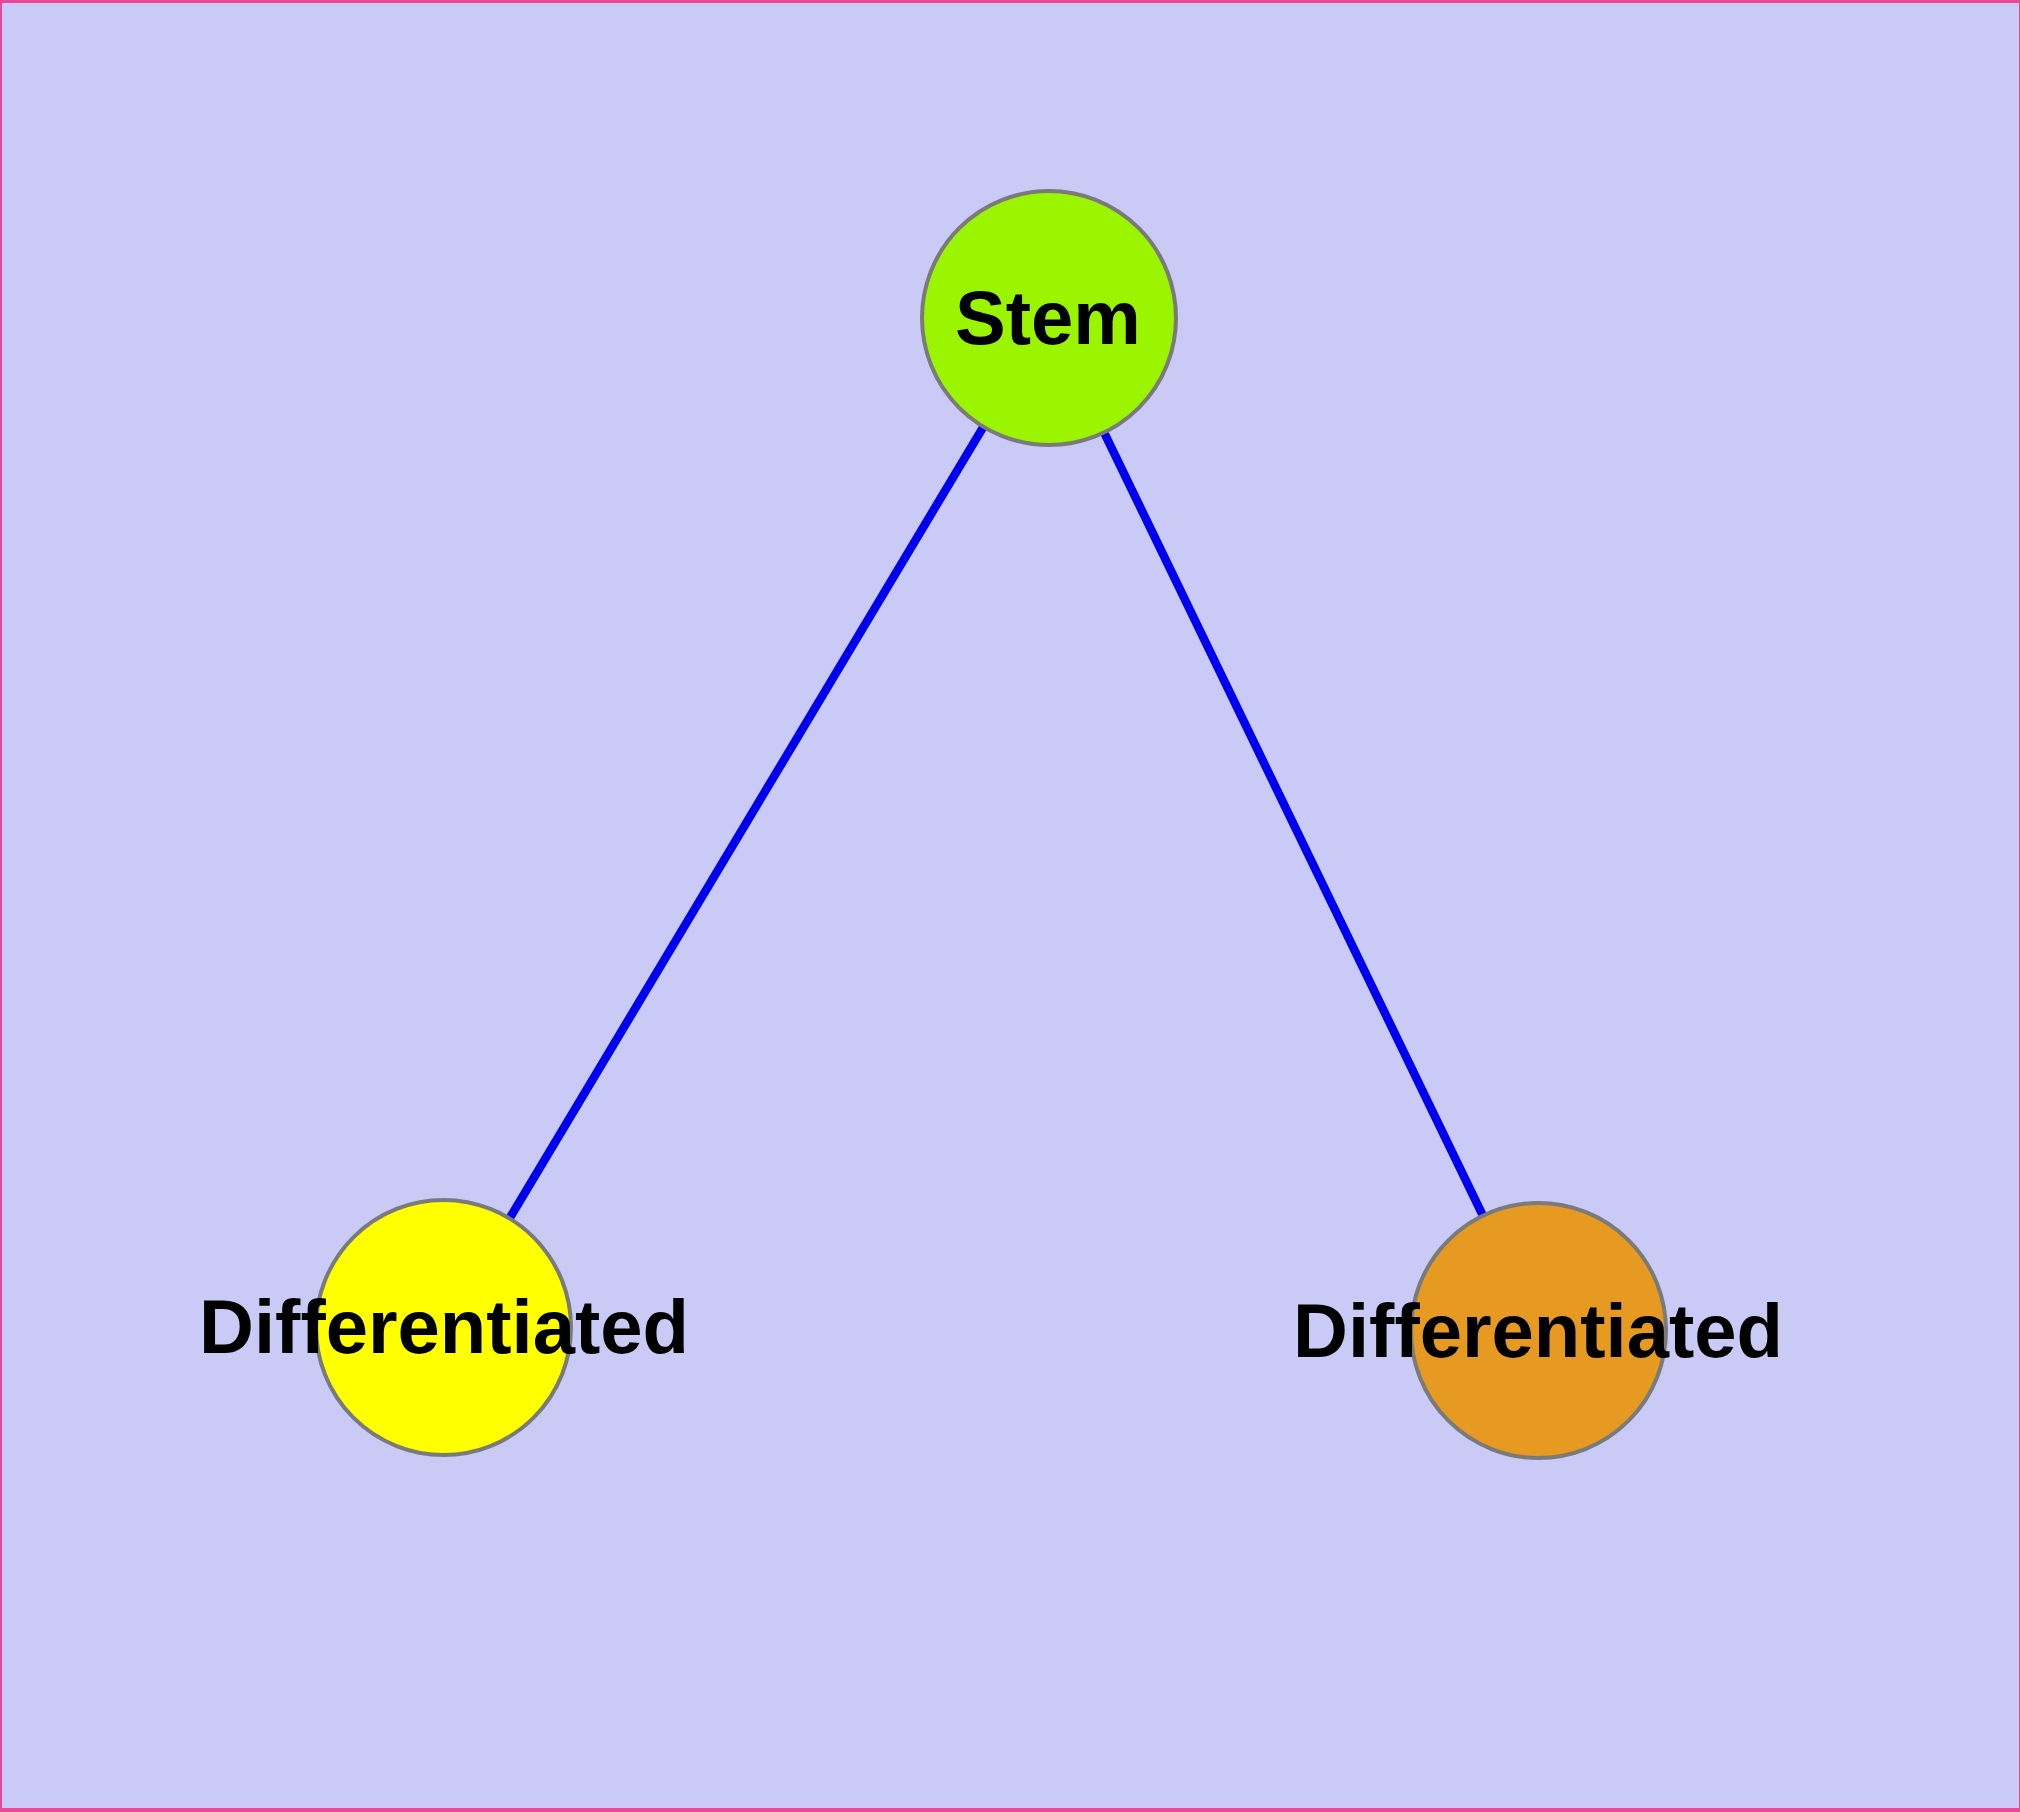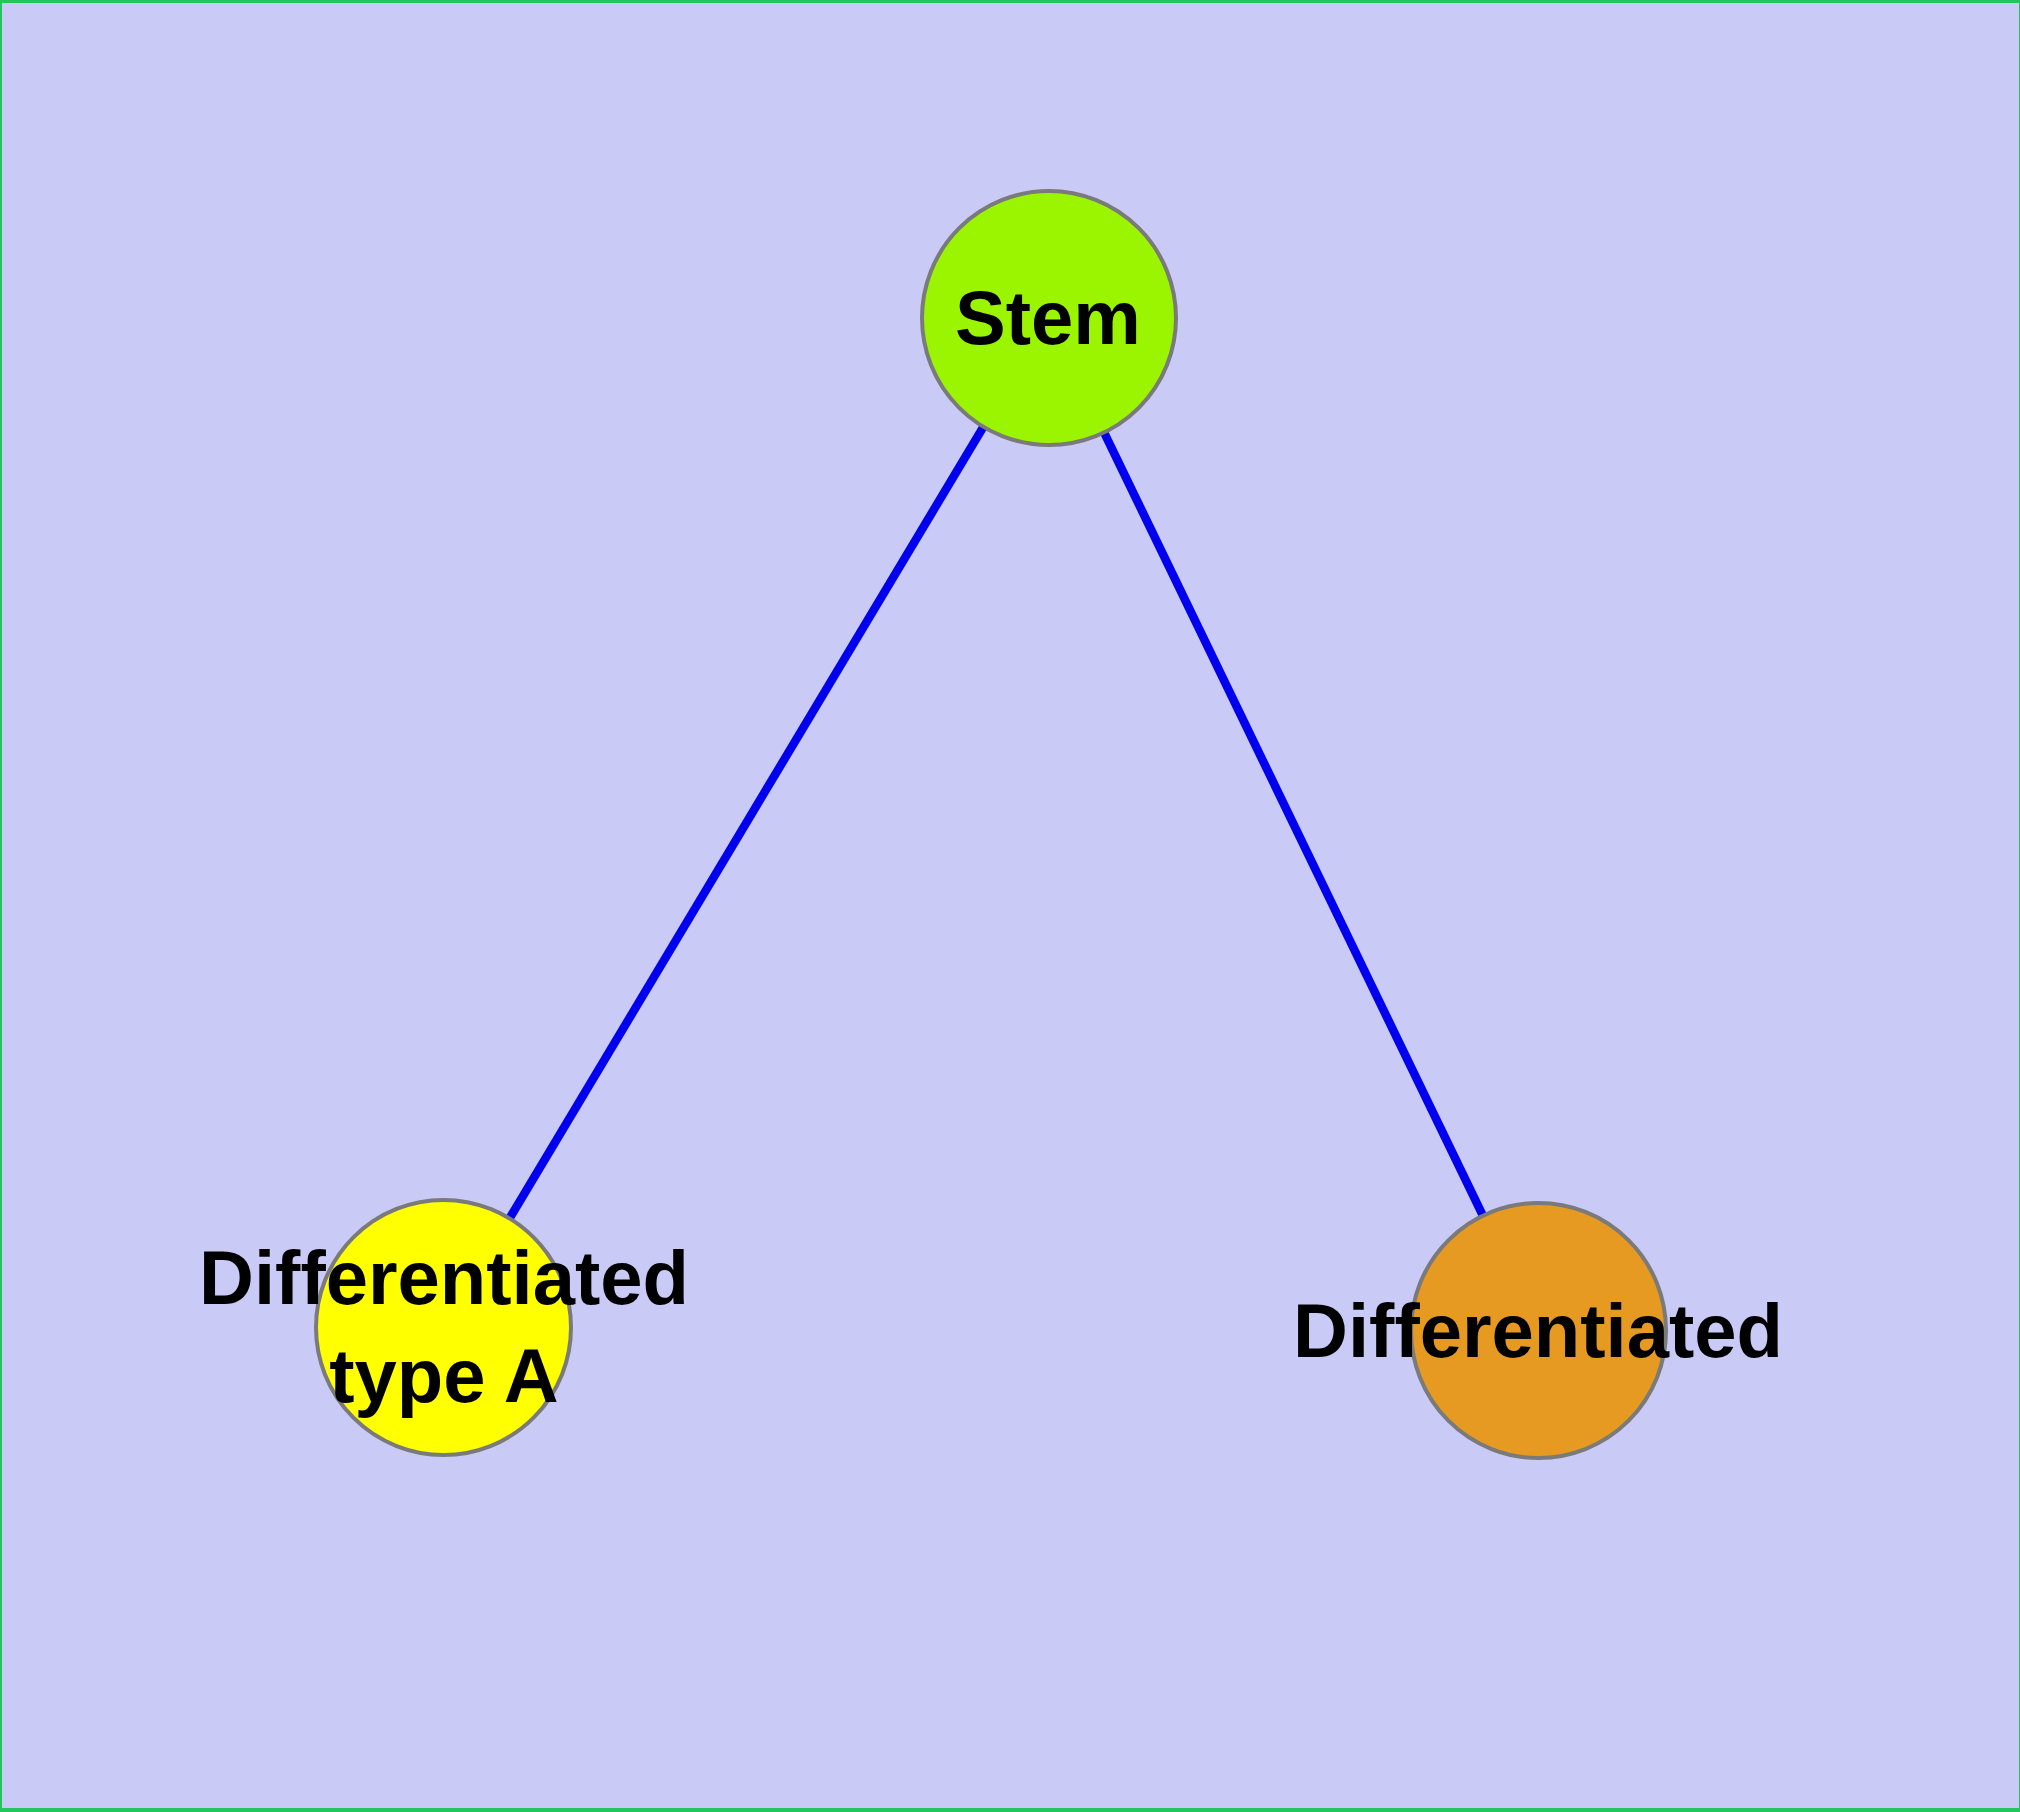--- a/index.html
+++ b/index.html
@@ -4,21 +4,21 @@
 <style>
   html, body {
     margin: 0;
     padding: 0;
     font-family: "Liberation Sans", sans-serif;
   }
   .page {
     position: relative;
     width: 2021px;
     height: 1812px;
-    background: #22c55e;   
+    background: #ec4899;   
     overflow: hidden;
   }
   
   .stage {
     position: absolute;
     left: 1.7px;
     top: 2.5px;
     width: 2017px;
     height: 1805px;
   }
@@ -65,21 +65,20 @@
   <div class="node" style="left: 920px; top: 189px; width: 258px; height: 258px; background: rgb(155, 245, 0); border-color: rgb(122, 122, 122); border-width: 4.2px;"></div>
   <div class="node" style="left: 314px; top: 1198px; width: 259px; height: 259px; background: rgb(255, 255, 0); border-color: rgb(122, 122, 122); border-width: 4.2px;"></div>
   <div class="node" style="left: 1409px; top: 1201px; width: 259px; height: 259px; background: rgb(230, 154, 34); border-color: rgb(122, 122, 122); border-width: 4.2px;"></div>
 
   <div class="node-label" style="left: 1048px; top: 318px; color: rgb(0, 0, 0);">
     <span class="line">Stem</span>
   </div>
 
   <div class="node-label" style="left: 444px; top: 1327px; color: rgb(0, 0, 0);">
     <span class="line">Differentiated</span>
-    <span class="line">type A</span>
   </div>
 
   <div class="node-label" style="left: 1538px; top: 1331px; color: rgb(0, 0, 0);">
     <span class="line">Differentiated</span>
   </div>
 
 </div>
 
 
 </body></html>

